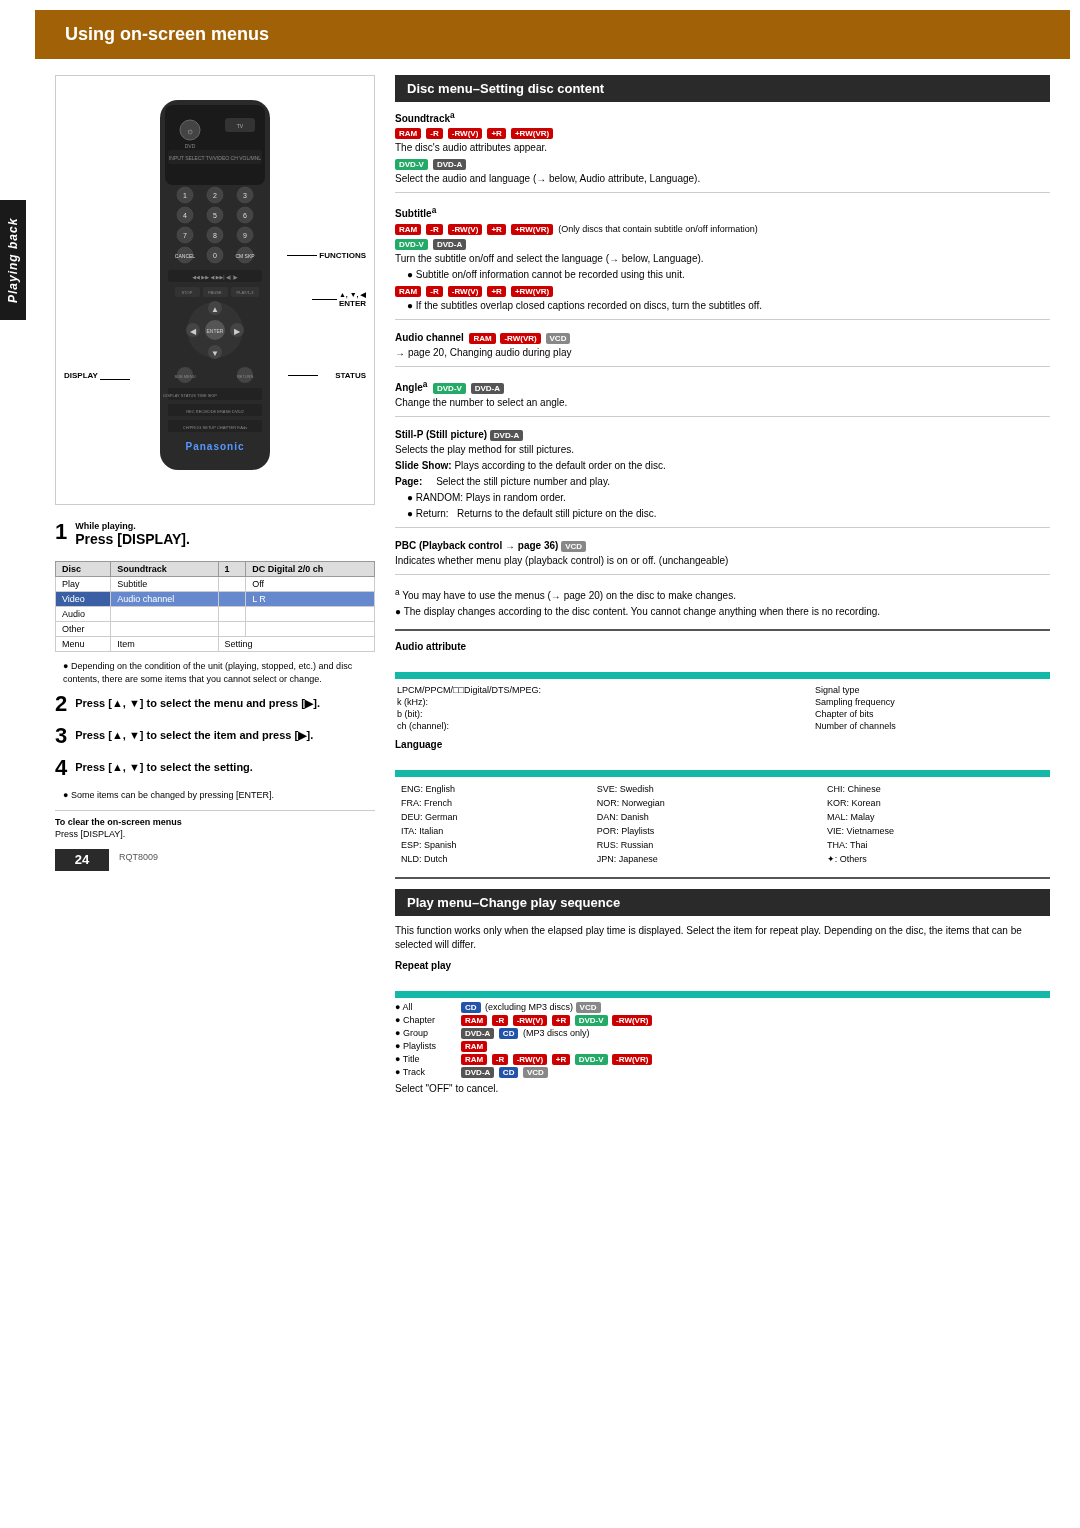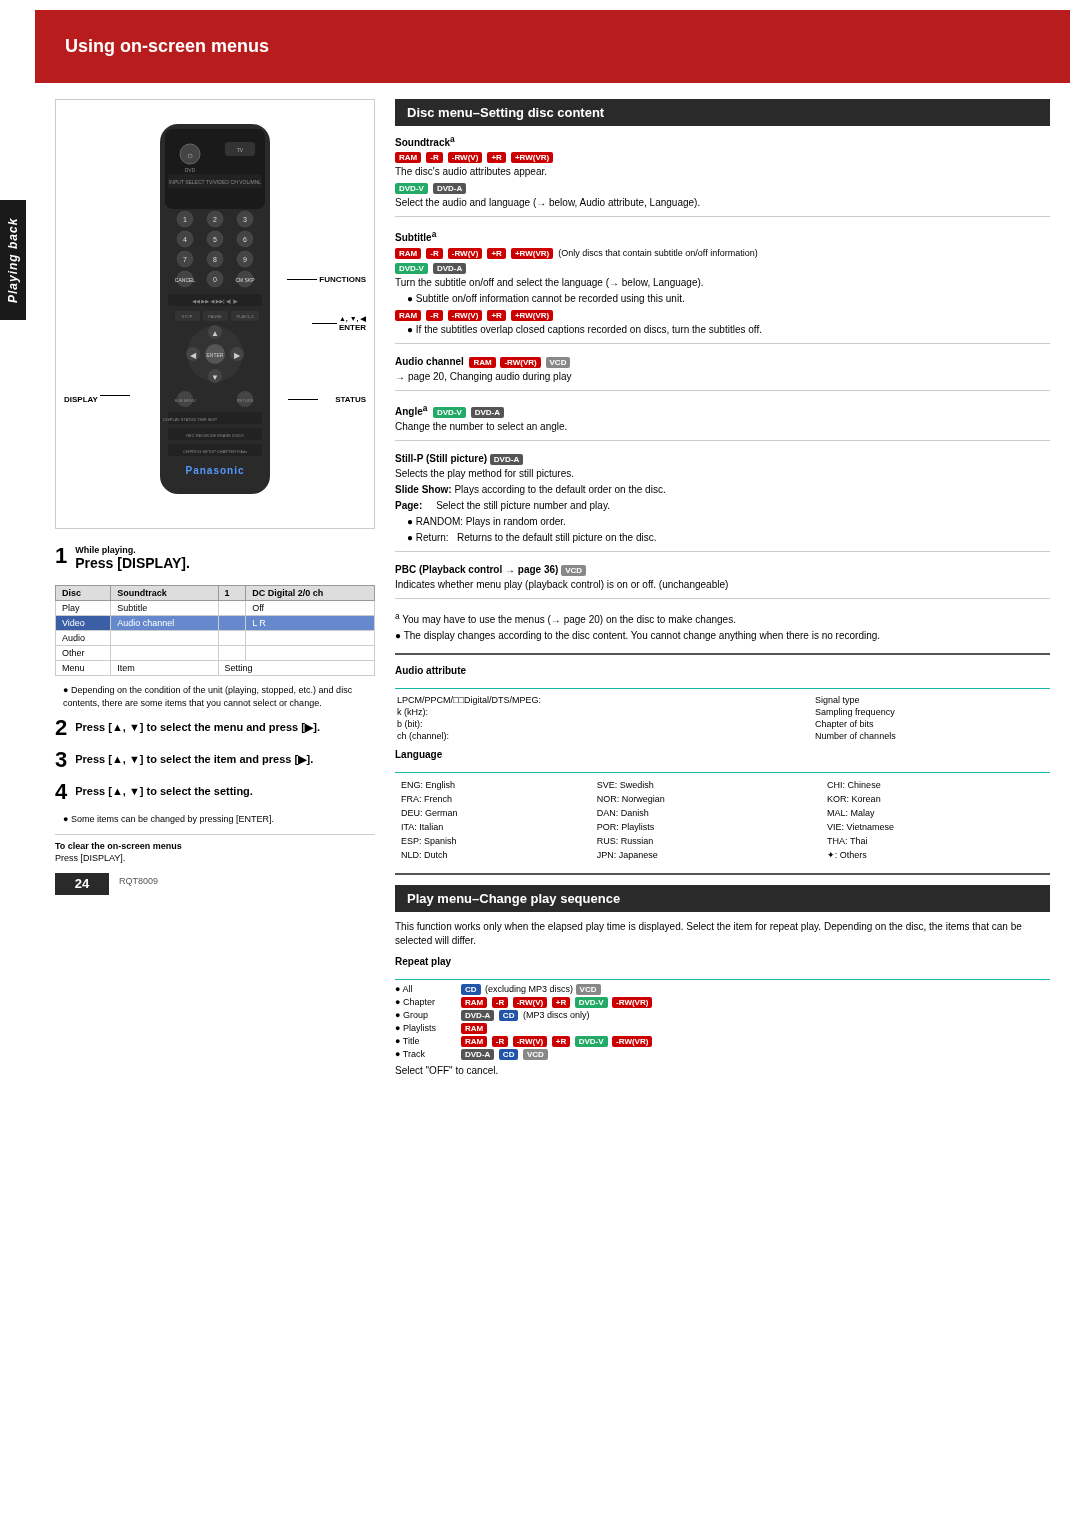--- a/index.html
+++ b/index.html
@@ -6,23 +6,23 @@
     body {
       width: 1080px;
       min-height: 1528px;
       background: #fff;
       font-family: Arial, Helvetica, sans-serif;
       font-size: 11px;
       color: #000;
     }
 
     .page-header {
-      background: #b91c1c;
+      background: #a16207;
       color: #fff;
-      padding: 26px 30px;
+      padding: 14px 30px;
       font-size: 18px;
       font-weight: bold;
       margin-bottom: 16px;
     }
 
     .page-container {
       display: flex;
       gap: 20px;
       padding: 0 20px;
     }
@@ -187,22 +187,22 @@
     .divider-line {
       border: none;
       border-top: 1px solid #ccc;
       margin: 6px 0;
     }
 
     .subsection-header {
       font-weight: bold;
       font-size: 10px;
       margin: 6px 0 0 0;
-      border-bottom: 1px solid #14b8a6;
-      padding-bottom: 12px;
+      border-bottom: 7px solid #14b8a6;
+      padding-bottom: 20px;
     }
 
     .indent {
       margin-left: 12px;
     }
 
     .arrow-right::before {
       content: '→';
       margin-right: 3px;
     }
@@ -402,21 +402,21 @@
         </div>
         <div style="position:absolute; right:8px; top:215px; font-size:8px; font-weight:bold;">
           <div style="display:flex; align-items:center; gap:2px;">
             <div style="width:25px; height:1px; background:#000;"></div>
             <div>
               <div style="font-size:7px;">▲, ▼, ◀</div>
               <div style="font-size:8px; font-weight:bold;">ENTER</div>
             </div>
           </div>
         </div>
-        <div style="position:absolute; left:8px; top:295px; font-size:8px; font-weight:bold; display:flex; align-items:flex-start; gap:2px;">
+        <div style="position:absolute; left:8px; top:295px; font-size:8px; font-weight:bold; display:flex; align-items:flex-end; gap:2px;">
           <span>DISPLAY</span>
           <div style="width:30px; height:1px; background:#000;"></div>
         </div>
         <div style="position:absolute; right:8px; top:295px; font-size:8px; font-weight:bold; display:flex; align-items:center; gap:17px;">
           <div style="width:30px; height:1px; background:#000;"></div>
           <span>STATUS</span>
         </div>
       </div>
 
 

